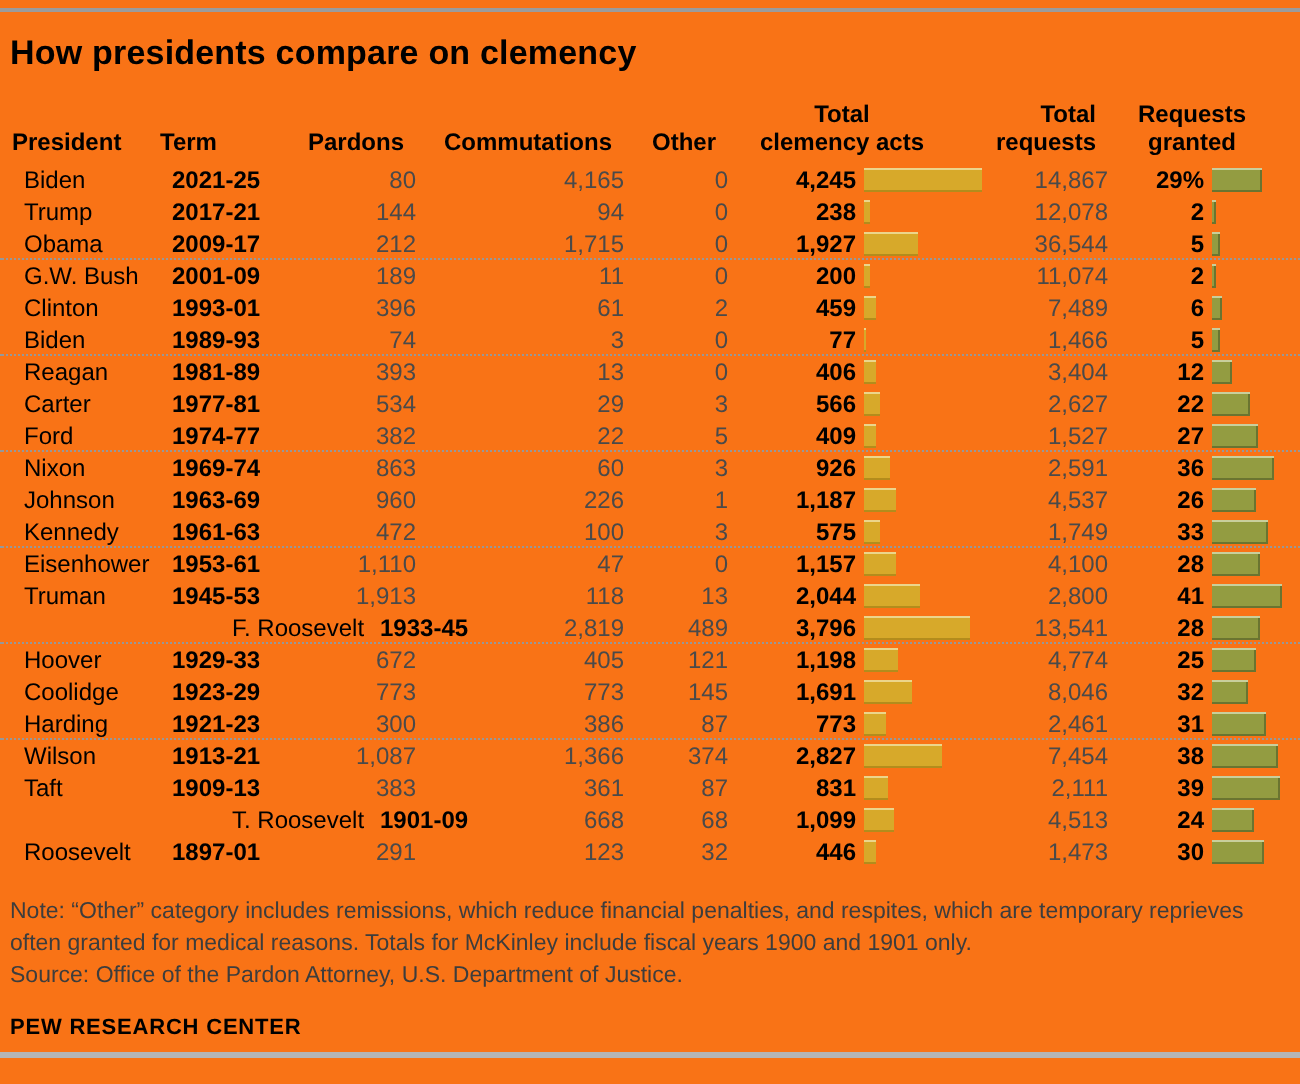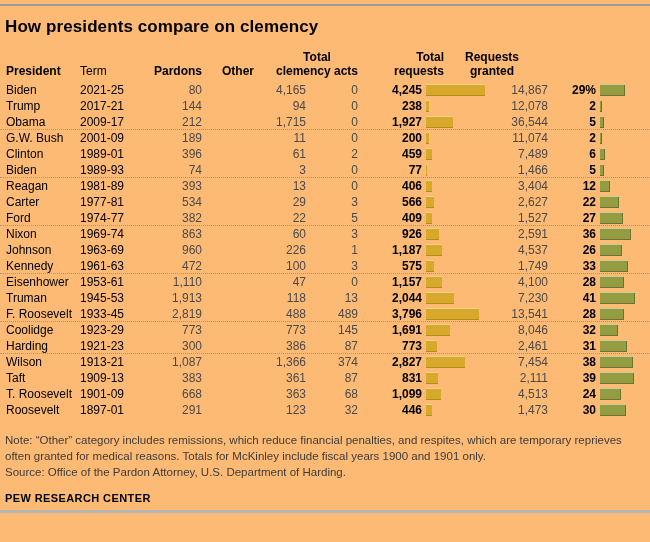--- a/index.html
+++ b/index.html
@@ -1,64 +1,65 @@
 <!DOCTYPE html>
 <html><head>
 <meta charset="utf-8">
 <style>
   html,body{margin:0;padding:0;background:#fff;}
   #fig{
     width:650px;height:542px;box-sizing:border-box;position:relative;
-    font-family:"Liberation Sans",sans-serif;color:#000;overflow:hidden;background:#fdba74;
+    font-family:"Liberation Sans",sans-serif;color:#000;overflow:hidden;background:#f97316;
   }
   .toprule{height:2px;background:#9c9c9c;margin-top:4px;}
   .botrule{height:3px;background:#b5b5b5;margin-top:6px;}
   .title{font-size:17px;line-height:22px;font-weight:bold;margin:10px 0 0 5px;letter-spacing:.1px;}
   
   .c-president{width:74px;text-align:left;}
-  .c-term{width:62px;text-align:left;font-weight:normal;}
+  .c-term{width:62px;text-align:left;font-weight:bold;}
   .c-pardons{width:60px;}
   .c-comm{width:104px;}
   .c-other{width:52px;}
   .c-acts{width:64px;font-weight:bold;color:#000;}
   .c-actsbar{width:62px;text-align:left;}
   .c-req{width:64px;}
   .c-grant{width:48px;font-weight:bold;color:#000;}
   .c-grantbar{width:48px;text-align:left;}
   .num{text-align:right;color:#4a4a4a;}
   .c-acts,.c-grant{text-align:right;}
   
   .hdr-row{display:flex;align-items:flex-end;padding-left:6px;margin:12px 0 4px 0;font-weight:bold;font-size:12px;line-height:14px;}
   .hdr-row .num,.hdr-row .c-acts,.hdr-row .c-grant{color:#000;}
   .h-acts{width:126px;text-align:center;}
   .h-req{width:64px;text-align:right;}
   .h-grant{width:96px;text-align:center;}
   .h2{display:flex;flex-direction:column;justify-content:flex-end;}
   
-  .row{display:flex;align-items:center;height:16px;padding-left:6px;font-size:12px;}
+  .row{display:flex;align-items:center;height:16px;padding-left:6px;font-size:12px;justify-content:flex-end;}
   .row.group-end{border-bottom:1px dotted #989898;height:15px;}
   .bar{height:12px;margin-left:4px;}
   .bar.gold{background:#d7a92a;box-shadow:inset 0 1px 0 #ecd58b,inset 0 -1px 0 #b38c1c;}
   .bar.green{background:#939c41;box-shadow:inset 0 1px 0 #c9cf9c,inset -1px -1px 0 #6a7430;}
   
   .note{font-size:11.5px;line-height:16px;color:#3d3d3d;margin:14px 5px 0 5px;width:638px;}
   .source{font-size:11.5px;line-height:16px;color:#3d3d3d;margin:0 5px 0 5px;}
   .brand{font-size:11px;font-weight:bold;letter-spacing:.4px;margin:12px 0 0 5px;}
 </style>
 </head>
 <body>
 
 <div id="fig">
   <div class="toprule"></div>
   <h1 class="title">How presidents compare on clemency</h1>
 
   <div class="hdr-row">
     <div class="c-president">President</div>
     <div class="c-term">Term</div>
     <div class="c-pardons num">Pardons</div>
+    <div class="c-comm num">Commutations</div>
     <div class="c-other num">Other</div>
     <div class="h-acts h2">
       <span>Total</span>
       <span>clemency acts</span>
     </div>
     <div class="h-req h2">
       <span>Total</span>
       <span>requests</span>
     </div>
     <div class="h-grant h2">
@@ -127,21 +128,21 @@
           <div class="bar gold" style="width: 3px; background: rgb(215, 169, 42);"></div>
         </div>
         <div class="c-req num">11,074</div>
         <div class="c-grant">2</div>
         <div class="c-grantbar">
           <div class="bar green" style="width: 2px; background: rgb(147, 156, 65);"></div>
         </div>
       </div>
       <div class="row">
         <div class="c-president">Clinton</div>
-        <div class="c-term">1989-01</div>
+        <div class="c-term">1993-01</div>
         <div class="c-pardons num">396</div>
         <div class="c-comm num">61</div>
         <div class="c-other num">2</div>
         <div class="c-acts">459</div>
         <div class="c-actsbar">
           <div class="bar gold" style="width: 6px; background: rgb(215, 169, 42);"></div>
         </div>
         <div class="c-req num">7,489</div>
         <div class="c-grant">6</div>
         <div class="c-grantbar">
@@ -279,40 +280,55 @@
       <div class="row">
         <div class="c-president">Truman</div>
         <div class="c-term">1945-53</div>
         <div class="c-pardons num">1,913</div>
         <div class="c-comm num">118</div>
         <div class="c-other num">13</div>
         <div class="c-acts">2,044</div>
         <div class="c-actsbar">
           <div class="bar gold" style="width: 28px; background: rgb(215, 169, 42);"></div>
         </div>
-        <div class="c-req num">7,230</div>
+        <div class="c-req num">2,800</div>
         <div class="c-grant">41</div>
         <div class="c-grantbar">
           <div class="bar green" style="width: 35px; background: rgb(147, 156, 65);"></div>
         </div>
       </div>
       <div class="row group-end">
         <div class="c-president">F. Roosevelt</div>
         <div class="c-term">1933-45</div>
         <div class="c-pardons num">2,819</div>
-        <div class="c-comm num">488</div>
         <div class="c-other num">489</div>
         <div class="c-acts">3,796</div>
         <div class="c-actsbar">
           <div class="bar gold" style="width: 53px; background: rgb(215, 169, 42);"></div>
         </div>
         <div class="c-req num">13,541</div>
         <div class="c-grant">28</div>
         <div class="c-grantbar">
           <div class="bar green" style="width: 24px; background: rgb(147, 156, 65);"></div>
+        </div>
+      </div>
+      <div class="row">
+        <div class="c-president">Hoover</div>
+        <div class="c-term">1929-33</div>
+        <div class="c-pardons num">672</div>
+        <div class="c-comm num">405</div>
+        <div class="c-other num">121</div>
+        <div class="c-acts">1,198</div>
+        <div class="c-actsbar">
+          <div class="bar gold" style="width: 17px; background: rgb(215, 169, 42);"></div>
+        </div>
+        <div class="c-req num">4,774</div>
+        <div class="c-grant">25</div>
+        <div class="c-grantbar">
+          <div class="bar green" style="width: 22px; background: rgb(147, 156, 65);"></div>
         </div>
       </div>
       <div class="row">
         <div class="c-president">Coolidge</div>
         <div class="c-term">1923-29</div>
         <div class="c-pardons num">773</div>
         <div class="c-comm num">773</div>
         <div class="c-other num">145</div>
         <div class="c-acts">1,691</div>
         <div class="c-actsbar">
@@ -369,21 +385,20 @@
         <div class="c-req num">2,111</div>
         <div class="c-grant">39</div>
         <div class="c-grantbar">
           <div class="bar green" style="width: 34px; background: rgb(147, 156, 65);"></div>
         </div>
       </div>
       <div class="row">
         <div class="c-president">T. Roosevelt</div>
         <div class="c-term">1901-09</div>
         <div class="c-pardons num">668</div>
-        <div class="c-comm num">363</div>
         <div class="c-other num">68</div>
         <div class="c-acts">1,099</div>
         <div class="c-actsbar">
           <div class="bar gold" style="width: 15px; background: rgb(215, 169, 42);"></div>
         </div>
         <div class="c-req num">4,513</div>
         <div class="c-grant">24</div>
         <div class="c-grantbar">
           <div class="bar green" style="width: 21px; background: rgb(147, 156, 65);"></div>
         </div>
@@ -400,16 +415,16 @@
         </div>
         <div class="c-req num">1,473</div>
         <div class="c-grant">30</div>
         <div class="c-grantbar">
           <div class="bar green" style="width: 26px; background: rgb(147, 156, 65);"></div>
         </div>
       </div>
     </div>
 
   <div class="note">Note: “Other” category includes remissions, which reduce financial penalties, and respites, which are temporary reprieves often granted for medical reasons. Totals for McKinley include fiscal years 1900 and 1901 only.</div>
-  <div class="source">Source: Office of the Pardon Attorney, U.S. Department of Harding.</div>
+  <div class="source">Source: Office of the Pardon Attorney, U.S. Department of Justice.</div>
   <div class="brand">PEW RESEARCH CENTER</div>
   <div class="botrule"></div>
 </div>
 
 </body></html>

